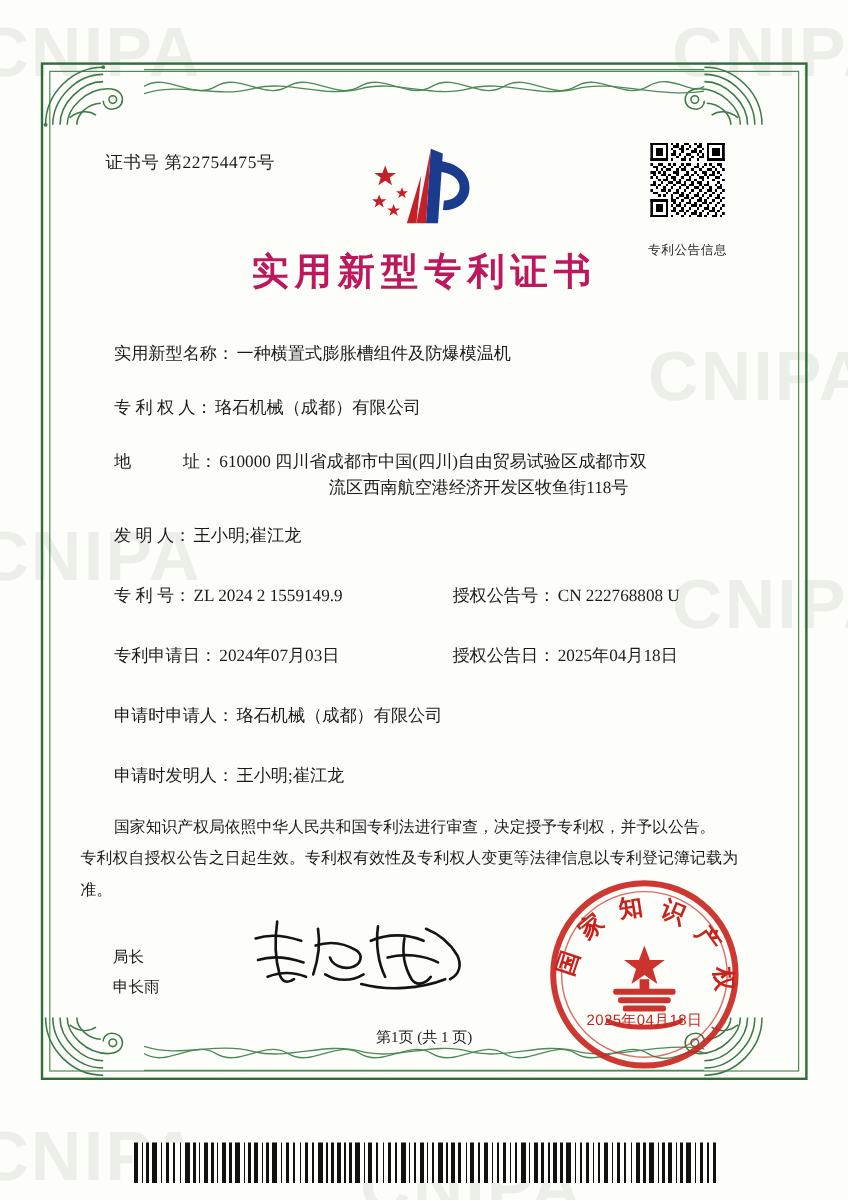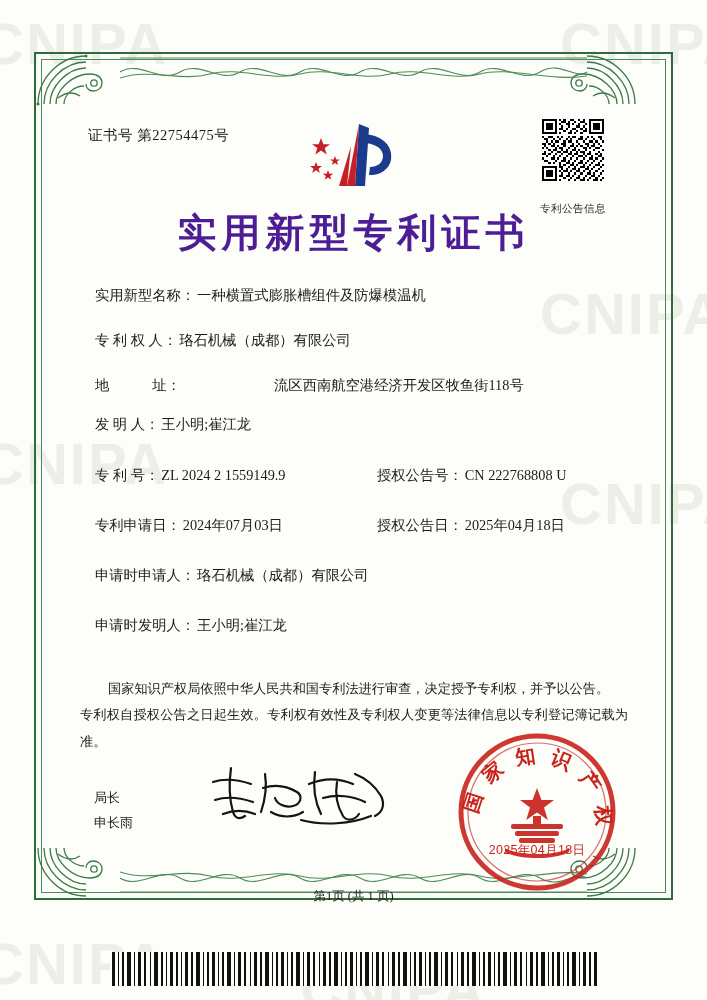--- a/index.html
+++ b/index.html
@@ -107,23 +107,23 @@
     color: #2b2b2b;
     letter-spacing: 0.5px;
   }
 
   .main-title {
     position: absolute;
     left: 0; right: 0; top: 206px;
     text-align: center;
     font-family: Liberation Mono, monospace;
     font-weight: bold;
-    font-size: 39px;
+    font-size: 31px;
     letter-spacing: 5px;
-    color: #4c1d95;
+    color: #be185d;
   }
 
   
   .fields {
     position: absolute;
     left: 95px; top: 284px;
     width: 520px;
     font-size: 14.3px;
     line-height: 1.55;
   }
@@ -149,21 +149,21 @@
   }
   .col-l { flex: 0 0 282px; display:flex;justify-content:center; }
   .col-r { flex: 1 1 auto; display:flex; }
 
   .gap-big { margin-bottom: 23px; }
   .gap-xl  { margin-bottom: 28px; }
 
   
   .statement {
     position: absolute;
-    left: 80px; top: 676px;
+    left: 67px; top: 676px;
     width: 548px;
     font-size: 13.2px;
     line-height: 2.0;
     text-align: justify;
   }
   .statement p { margin: 0; }
   .indent { text-indent: 28px; }
 
   
   .sig-label {
@@ -191,21 +191,21 @@
     text-align: center;
     font-size: 12.5px;
     color: #c9221c;
     font-family: "Liberation Sans", sans-serif;
     letter-spacing: 0.3px;
   }
 
   
   .page-no {
     position: absolute;
-    left: 0; right: 0; top: 888px;
+    left: 0; right: 0; top: 856px;
     text-align: center;
     font-size: 12.5px;
     color: #222;
   }
   .barcode {
     position: absolute;
     left: 110px; top: 952px;
     width: 488px; height: 34px;
   }
 </style>
@@ -563,20 +563,21 @@
     </div>
 
     <div class="frow gap-big">
       <span class="flabel">专 利 权 人：</span>
       <span class="fvalue">珞石机械（成都）有限公司</span>
     </div>
 
     <div class="frow">
       <span class="flabel">地　　　址：</span>
       <span class="fvalue">
+        <span>610000 四川省成都市中国(四川)自由贸易试验区成都市双</span>
         <span class="line2">流区西南航空港经济开发区牧鱼街118号</span>
       </span>
     </div>
 
     <div class="frow gap-xl">
       <span class="flabel">发 明 人：</span>
       <span class="fvalue">王小明;崔江龙</span>
     </div>
 
     <div class="two-col gap-xl">

